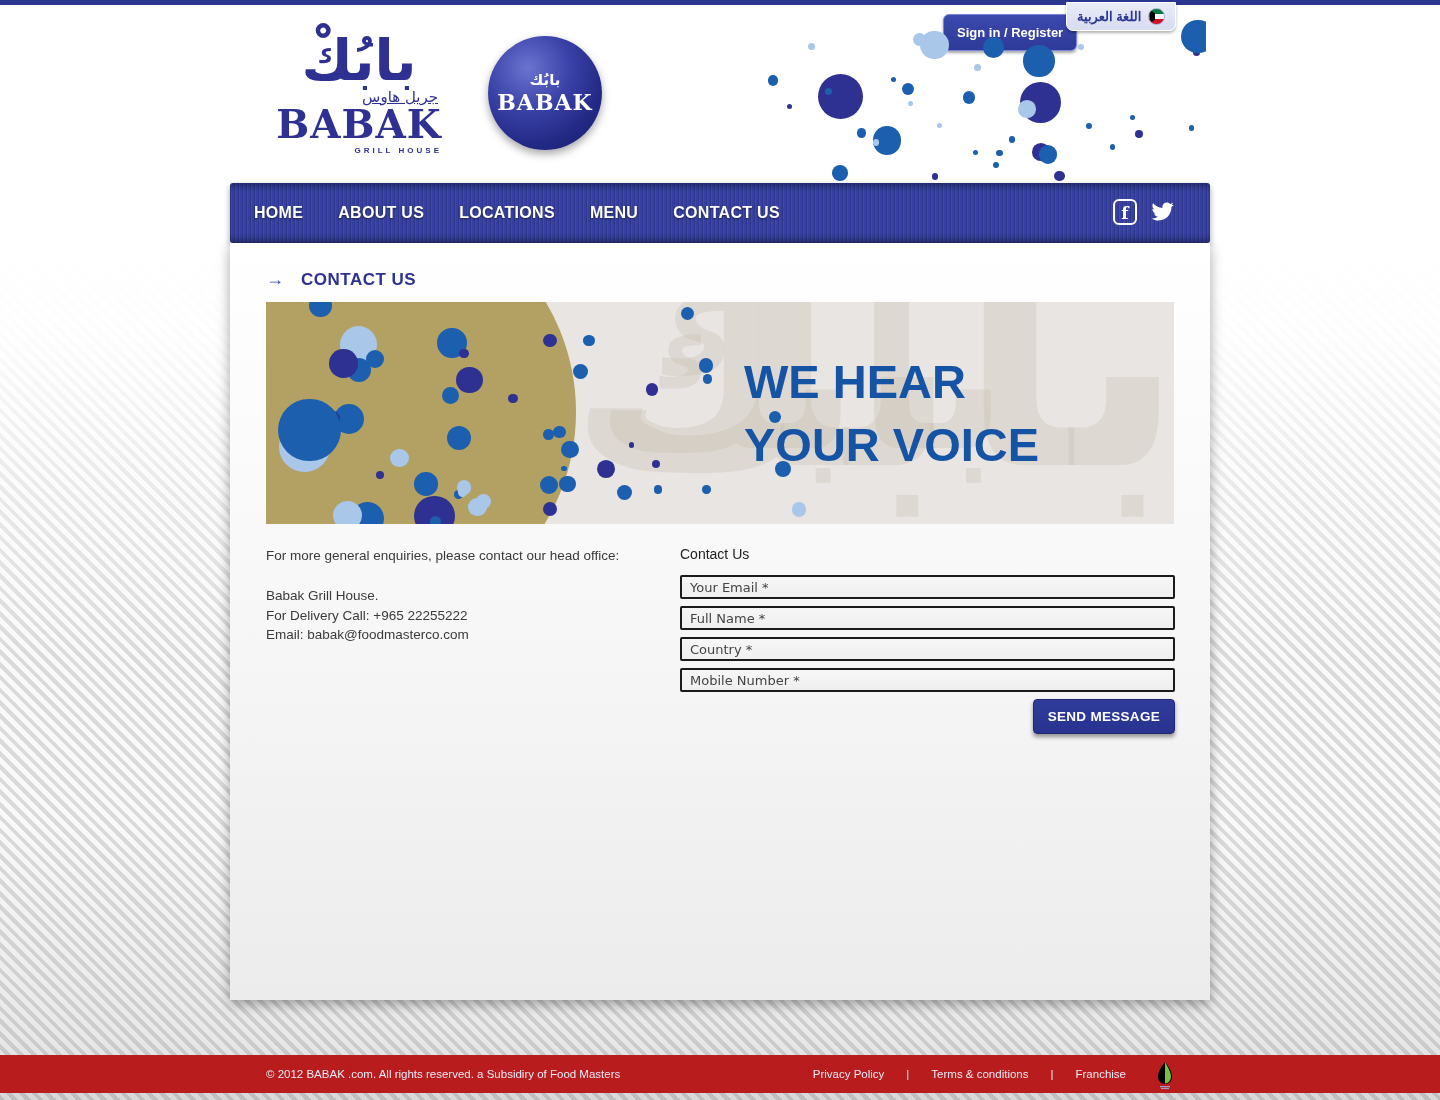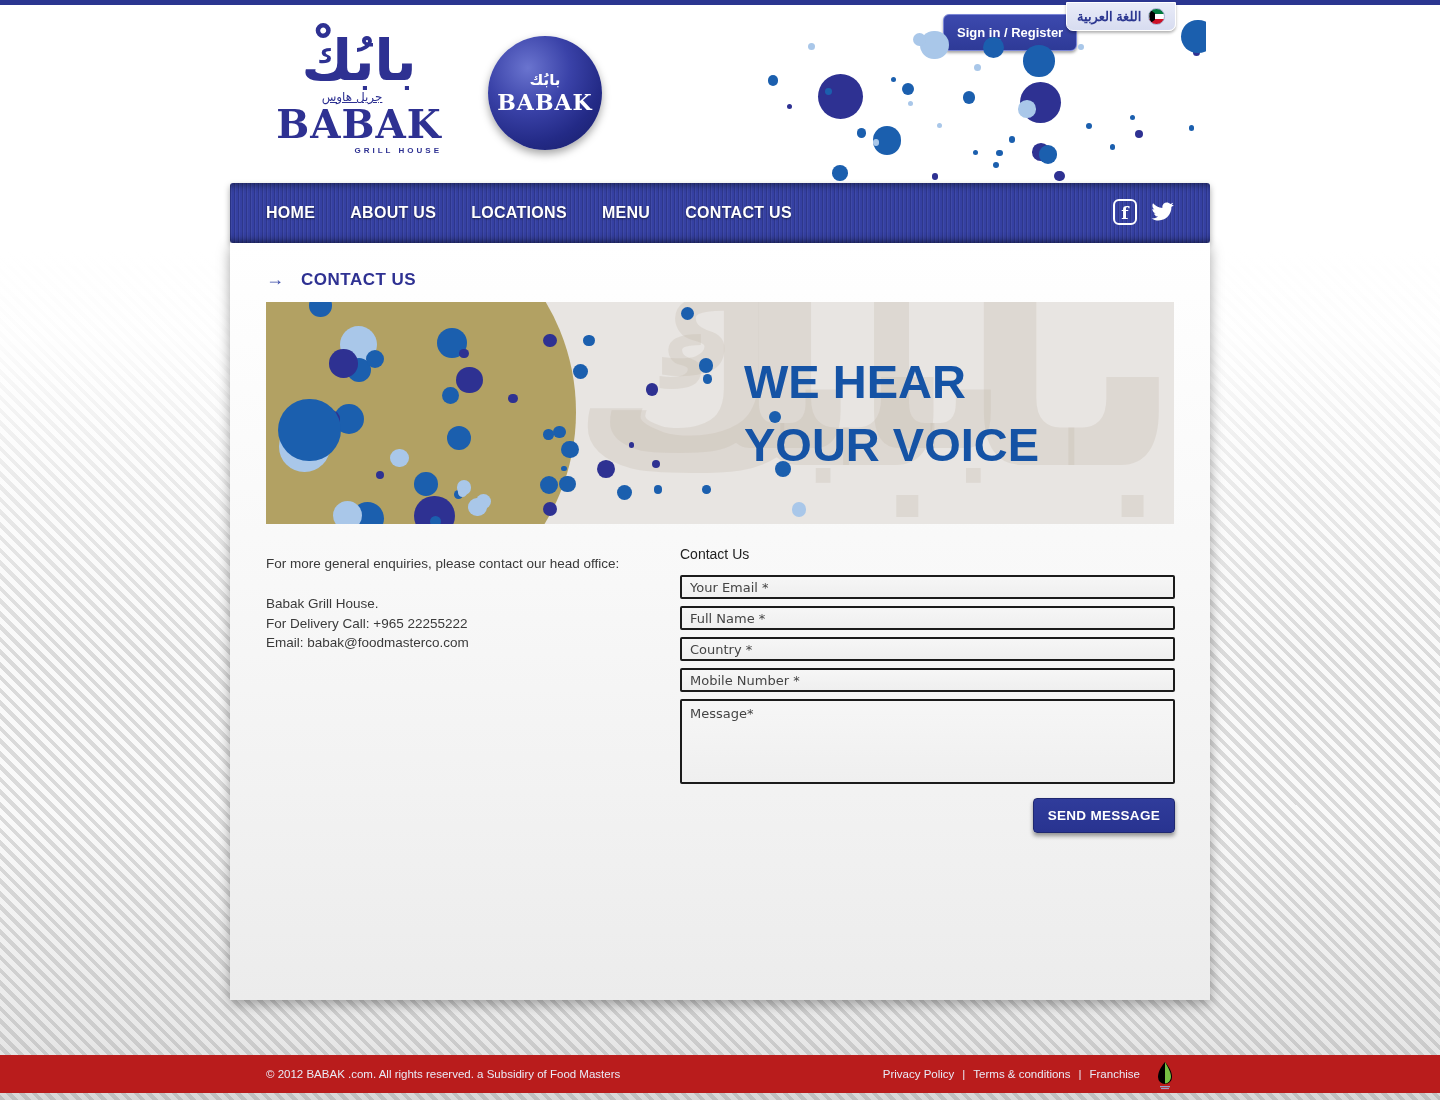--- a/index.html
+++ b/index.html
@@ -34,21 +34,21 @@
   }
   .flag{ position:relative; width:17px; height:17px; border-radius:50%; overflow:hidden;
     background:linear-gradient(180deg,#007a3d 0 34%,#ffffff 34% 66%,#ce1126 66% 100%);
     border:1px solid #aab0d0; }
   .flag-hoist{ position:absolute; left:0; top:0; width:6px; height:100%; background:#000;
     clip-path:polygon(0 0,100% 30%,100% 70%,0 100%); }
 
   
   .wordmark{ position:absolute; left:266px; top:30px; width:186px; text-align:center; color:#2e3192; }
   .wordmark .ar{ font-family:"DejaVu Sans", sans-serif; font-size:56px; line-height:62px; font-weight:bold; }
-  .wordmark .ar-small{ font-family:"DejaVu Sans", sans-serif; font-size:12px; text-align:center; padding-right:14px; line-height:10px;text-decoration:underline; }
+  .wordmark .ar-small{ font-family:"DejaVu Sans", sans-serif; font-size:15px; text-align:right; padding-right:14px; line-height:10px;text-decoration:underline; }
   .wordmark .latin{ font-family:"DejaVu Serif", serif; font-size:39px; font-weight:bold; letter-spacing:1px; line-height:44px; }
   .wordmark .tagline{ font-size:8px; letter-spacing:3px; text-align:right; padding-right:10px; font-weight:bold; }
   .badge{
     position:absolute; left:488px; top:36px; width:114px; height:114px; border-radius:50%;
     background:radial-gradient(circle at 35% 28%, #6a74cf 0%, #3a42a8 38%, #232a86 68%, #161c64 100%);
     box-shadow:0 4px 8px rgba(0,0,0,0.35);
     display:flex; flex-direction:column; align-items:center; justify-content:center; color:#fff;
   }
   .badge .ar{ font-family:"DejaVu Sans", sans-serif; font-size:15px; line-height:18px; font-weight:bold; }
   .badge .latin{ font-family:"DejaVu Serif", serif; font-size:22px; font-weight:bold; letter-spacing:1px; }
@@ -60,21 +60,21 @@
     position:absolute; left:230px; top:183px; width:980px; height:60px;
     background-color:#3540a2;
     background-image:
       repeating-linear-gradient(90deg, rgba(0,0,0,0.14) 0 1px, rgba(255,255,255,0.05) 1px 2px, rgba(0,0,0,0) 2px 4px);
     border-radius:3px;
     box-shadow:0 3px 6px rgba(0,0,0,0.35),
       inset 0 7px 7px -5px rgba(0,0,0,0.45),
       inset 0 -7px 7px -5px rgba(0,0,0,0.45);
     display:flex; align-items:center;
   }
-  .nav-list{ display:flex; list-style:none; padding-left:36px; }
+  .nav-list{ display:flex; list-style:none; padding-left:24px; }
   .nav-item{ margin-right:35px; color:#ffffff; font-size:16px; font-weight:bold;
     letter-spacing:0.3px; text-shadow:0 1px 2px rgba(0,0,0,0.55); cursor:pointer; white-space:nowrap; }
   .nav-social{ position:absolute; right:34px; top:16px; display:flex; gap:12px; align-items:center; }
   .fb-icon{ width:24px; height:26px; border:2px solid #fff; border-radius:6px; position:relative;
     color:#fff; font-weight:bold; font-size:17px; text-align:center; line-height:24px; cursor:pointer;
     font-family:"DejaVu Serif", serif; }
   .tw-icon{ width:27px; height:24px; cursor:pointer; }
 
   
   .content{
@@ -93,21 +93,21 @@
   .banner .watermark{ position:absolute; font-family:"DejaVu Sans", sans-serif; font-weight:bold;
     color:rgba(193,184,168,0.28); pointer-events:none; }
   .wm1{ right:-10px; top:-115px; font-size:300px; }
   .wm2{ left:330px; top:-40px; font-size:200px; color:rgba(193,184,168,0.18); }
   .gold-circle{ position:absolute; left:-120px; top:-105px; width:430px; height:430px;
     border-radius:50%; background:#b2a163; }
   .banner-dots{ position:absolute; left:0; top:0; width:100%; height:100%; }
   .banner-heading{ position:absolute; left:478px; top:48px; color:#1553a5;
     font-size:47px; font-weight:bold; line-height:63px; letter-spacing:0px; }
 
-  .info-col{ position:absolute; left:36px; top:313px; width:400px; color:#3a3a3a; font-size:13.5px; }
+  .info-col{ position:absolute; left:36px; top:305px; width:400px; color:#3a3a3a; font-size:13.5px; }
   .info-col .intro{ margin-bottom:23px; }
   .info-col .line{ line-height:19.5px; }
 
   .form-col{ position:absolute; left:450px; top:303px; width:495px; }
   .form-title{ font-size:14px; color:#222; margin-bottom:13px; }
   .field{
     display:block; width:495px; height:24px; margin-bottom:7px;
     border:2px solid #1b1b1b; border-radius:2px;
     background:linear-gradient(180deg,#f6f6f6,#efefef);
     font-family:"DejaVu Sans", sans-serif; font-size:13px; color:#333; padding:0 8px;
@@ -121,21 +121,21 @@
     border:1px solid #1f2870; border-radius:4px; padding:9px 14px;
     box-shadow:0 3px 4px rgba(0,0,0,0.4); cursor:pointer;
     font-family:"Liberation Sans", sans-serif;
   }
 
   
   .footer{ position:absolute; left:0; top:1055px; width:1440px; height:38px; background:#b91c1c; }
   .footer-inner{ position:relative; width:980px; height:100%; margin-left:230px;
     display:flex; align-items:center; justify-content:space-between; color:#e9eaf6; font-size:11.5px; }
   .footer-left{ padding-left:36px; }
-  .footer-right{ display:flex; align-items:center; gap:8px; padding-right:36px; }
+  .footer-right{ display:flex; align-items:center; gap:22px; padding-right:36px; }
   .footer-link{ cursor:pointer; }
   .fm-logo{ width:18px; height:30px; margin-left:8px; position:relative; top:2px; }
 </style>
 </head>
 <body>
 
 <div id="canvas">
 
   <div class="top-strip"></div>
 
@@ -296,21 +296,20 @@
       <div class="line">For Delivery Call: +965 22255222</div>
       <div class="line">Email: babak@foodmasterco.com</div>
     </div>
 
     <div class="form-col">
       <div class="form-title">Contact Us</div>
       <input class="field" type="text" placeholder="Your Email *" style="">
       <input class="field" type="text" placeholder="Full Name *" style="">
       <input class="field" type="text" placeholder="Country *" style="">
       <input class="field" type="text" placeholder="Mobile Number *" style="">
-      <textarea class="field" placeholder="Message*" style=""></textarea>
       <div class="form-actions">
         <button class="send-btn">SEND MESSAGE</button>
       </div>
     </div>
 
   </main>
 
   <footer class="footer">
     <div class="footer-inner">
       <span class="footer-left">© 2012 BABAK .com. All rights reserved. a Subsidiry of Food Masters</span>

